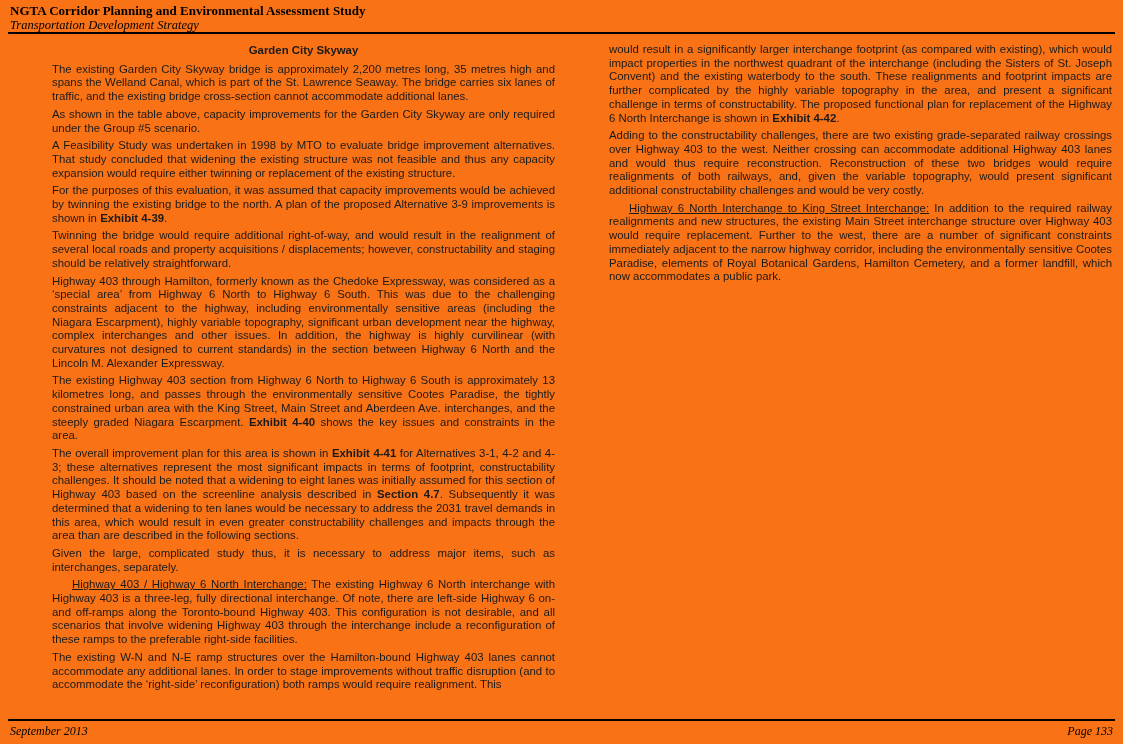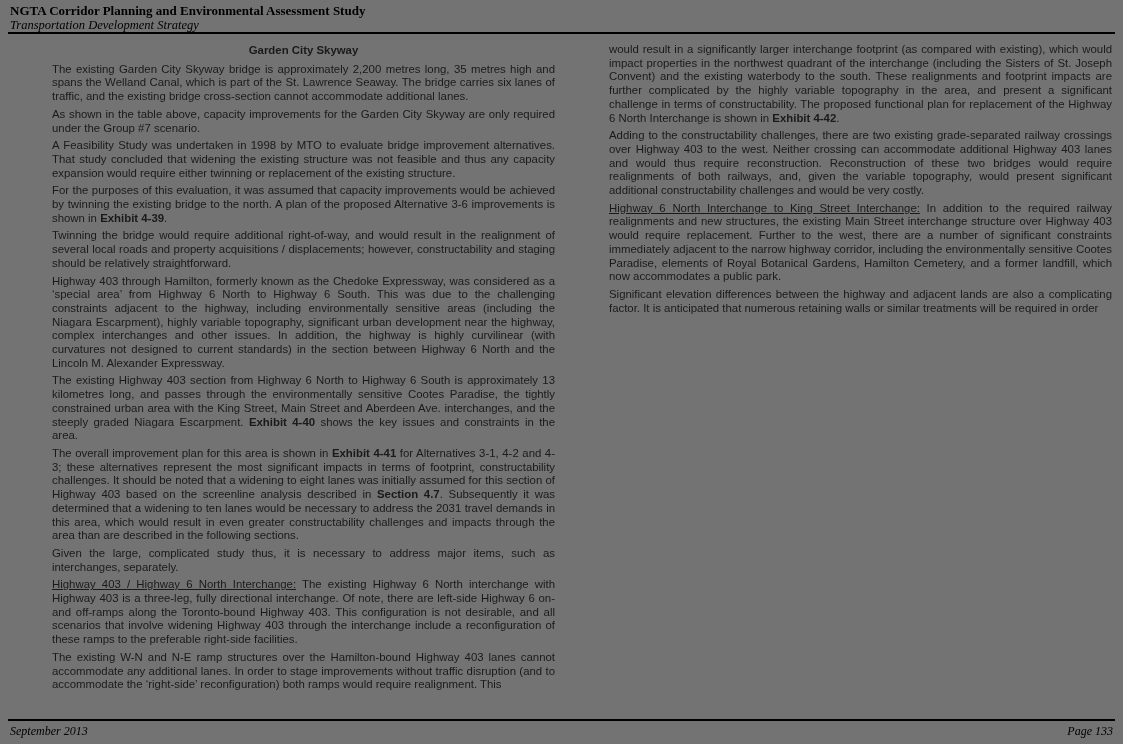--- a/index.html
+++ b/index.html
@@ -1,20 +1,20 @@
 <!DOCTYPE html>
 <html><head>
 <meta charset="utf-8">
 <style>
   html, body { margin: 0; padding: 0; background: #e8e8e8; }
   .page {
     position: relative;
     width: 1123px;
     height: 744px;
-    background: #737373;
+    background: #f97316;
     overflow: hidden;
     font-family: "Liberation Sans", sans-serif;
     color: #1a1a1a;
   }
   
   .doc-header { position: absolute; left: 10px; top: 3px; right: 10px; }
   .doc-title {
     font-family: "Liberation Serif", serif;
     font-weight: bold;
     font-size: 13px;
@@ -44,21 +44,21 @@
     width: 503px;
     font-size: 11.4px;
     line-height: 13.7px;
     text-align: justify;
   }
   .col-left { left: 52px; }
   .col-right { left: 609px; }
   .para { margin: 0 0 4px 0; }
   .heading { margin: 1px 0 5px 0; font-weight: bold; text-align: center; }
   .b { font-weight: bold; }
-  .u { text-decoration: underline; }
+  .u { text-decoration: underline; margin-left: 20px; }
   
   .footer-date, .footer-page {
     position: absolute;
     top: 724px;
     font-family: "Liberation Serif", serif;
     font-style: italic;
     font-size: 12px;
     color: #000;
   }
   .footer-date { left: 10px; }
@@ -70,34 +70,33 @@
 <div class="page">
   <div class="doc-header">
     <div class="doc-title">NGTA Corridor Planning and Environmental Assessment Study</div>
     <div class="doc-subtitle">Transportation Development Strategy</div>
   </div>
   <div class="rule rule-top"></div>
 
   <section class="col col-left">
       <div class="heading"><span>Garden City Skyway</span></div>
       <div class="para"><span>The existing Garden City Skyway bridge is approximately 2,200 metres long, 35 metres high and spans the Welland Canal, which is part of the St. Lawrence Seaway.  The bridge carries six lanes of traffic, and the existing bridge cross-section cannot accommodate additional lanes.</span></div>
-      <div class="para"><span>As shown in the table above, capacity improvements for the Garden City Skyway are only required under the Group #7 scenario.</span></div>
+      <div class="para"><span>As shown in the table above, capacity improvements for the Garden City Skyway are only required under the Group #5 scenario.</span></div>
       <div class="para"><span>A Feasibility Study was undertaken in 1998 by MTO to evaluate bridge improvement alternatives. That study concluded that widening the existing structure was not feasible and thus any capacity expansion would require either twinning or replacement of the existing structure.</span></div>
-      <div class="para"><span>For the purposes of this evaluation, it was assumed that capacity improvements would be achieved by twinning the existing bridge to the north.  A plan of the proposed Alternative 3-6 improvements is shown in </span><span class="b">Exhibit 4-39</span><span>.</span></div>
+      <div class="para"><span>For the purposes of this evaluation, it was assumed that capacity improvements would be achieved by twinning the existing bridge to the north.  A plan of the proposed Alternative 3-9 improvements is shown in </span><span class="b">Exhibit 4-39</span><span>.</span></div>
       <div class="para"><span>Twinning the bridge would require additional right-of-way, and would result in the realignment of several local roads and property acquisitions / displacements; however, constructability and staging should be relatively straightforward.</span></div>
       <div class="para"><span>Highway 403 through Hamilton, formerly known as the Chedoke Expressway, was considered as a ‘special area’ from Highway 6 North to Highway 6 South.  This was due to the challenging constraints adjacent to the highway, including environmentally sensitive areas (including the Niagara Escarpment), highly variable topography, significant urban development near the highway, complex interchanges and other issues.  In addition, the highway is highly curvilinear (with curvatures not designed to current standards) in the section between Highway 6 North and the Lincoln M. Alexander Expressway.</span></div>
       <div class="para"><span>The existing Highway 403 section from Highway 6 North to Highway 6 South is approximately 13 kilometres long, and passes through the environmentally sensitive Cootes Paradise, the tightly constrained urban area with the King Street, Main Street and Aberdeen Ave. interchanges, and the steeply graded Niagara Escarpment.  </span><span class="b">Exhibit 4-40</span><span> shows the key issues and constraints in the area.</span></div>
       <div class="para"><span>The overall improvement plan for this area is shown in </span><span class="b">Exhibit 4-41</span><span> for Alternatives 3-1, 4-2 and 4-3; these alternatives represent the most significant impacts in terms of footprint, constructability challenges.  It should be noted that a widening to eight lanes was initially assumed for this section of Highway 403 based on the screenline analysis described in </span><span class="b">Section 4.7</span><span>.  Subsequently it was determined that a widening to ten lanes would be necessary to address the 2031 travel demands in this area, which would result in even greater constructability challenges and impacts through the area than are described in the following sections.</span></div>
       <div class="para"><span>Given the large, complicated study thus, it is necessary to address major items, such as interchanges, separately.</span></div>
       <div class="para"><span class="u">Highway 403 / Highway 6 North Interchange:</span><span> The existing Highway 6 North interchange with Highway 403 is a three-leg, fully directional interchange.  Of note, there are left-side Highway 6 on- and off-ramps along the Toronto-bound Highway 403.  This configuration is not desirable, and all scenarios that involve widening Highway 403 through the interchange include a reconfiguration of these ramps to the preferable right-side facilities.</span></div>
       <div class="para"><span>The existing W-N and N-E ramp structures over the Hamilton-bound Highway 403 lanes cannot accommodate any additional lanes.  In order to stage improvements without traffic disruption (and to accommodate the ‘right-side’ reconfiguration) both ramps would require realignment.  This</span></div>
     </section>
   <section class="col col-right">
       <div class="para"><span>would result in a significantly larger interchange footprint (as compared with existing), which would impact properties in the northwest quadrant of the interchange (including the Sisters of St. Joseph Convent) and the existing waterbody to the south.  These realignments and footprint impacts are further complicated by the highly variable topography in the area, and present a significant challenge in terms of constructability.  The proposed functional plan for replacement of the Highway 6 North Interchange is shown in </span><span class="b">Exhibit 4-42</span><span>.</span></div>
       <div class="para"><span>Adding to the constructability challenges, there are two existing grade-separated railway crossings over Highway 403 to the west.  Neither crossing can accommodate additional Highway 403 lanes and would thus require reconstruction.  Reconstruction of these two bridges would require realignments of both railways, and, given the variable topography, would present significant additional constructability challenges and would be very costly.</span></div>
       <div class="para"><span class="u">Highway 6 North Interchange to King Street Interchange:</span><span> In addition to the required railway realignments and new structures, the existing Main Street interchange structure over Highway 403 would require replacement.  Further to the west, there are a number of significant constraints immediately adjacent to the narrow highway corridor, including the environmentally sensitive Cootes Paradise, elements of Royal Botanical Gardens, Hamilton Cemetery, and a former landfill, which now accommodates a public park.</span></div>
-      <div class="para"><span>Significant elevation differences between the highway and adjacent lands are also a complicating factor.  It is anticipated that numerous retaining walls or similar treatments will be required in order</span></div>
     </section>
 
   <div class="rule rule-bottom"></div>
   <div class="footer-date">September 2013</div>
   <div class="footer-page">Page 133</div>
 </div>
 
 </body></html>

